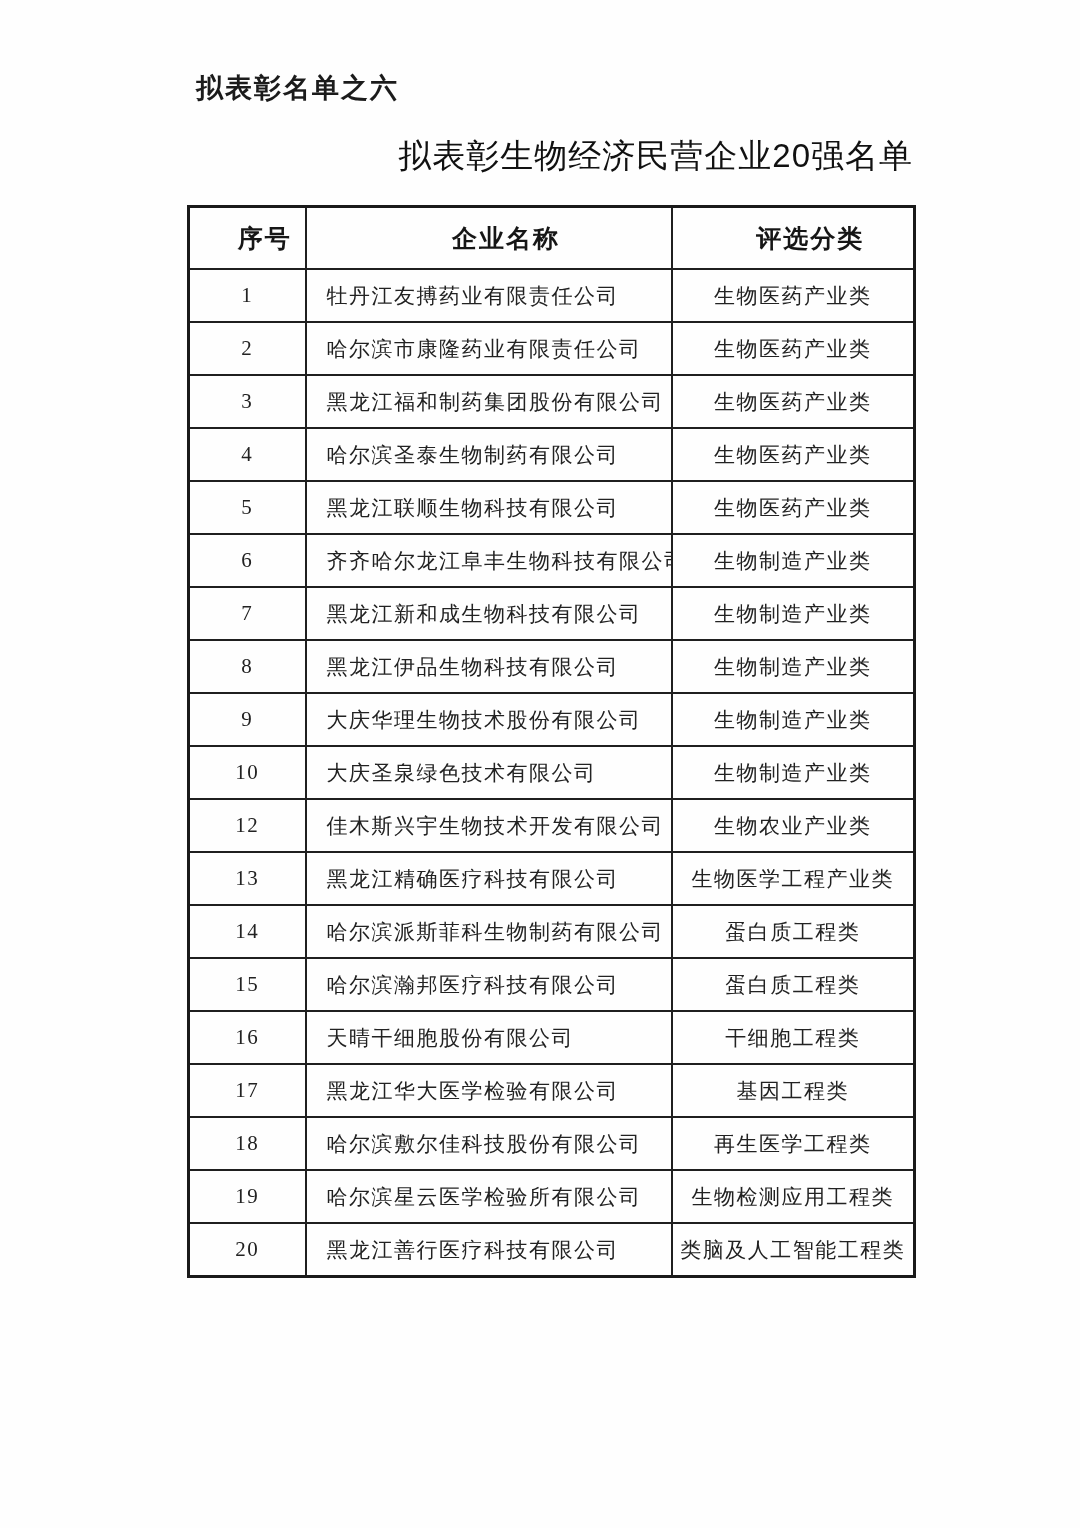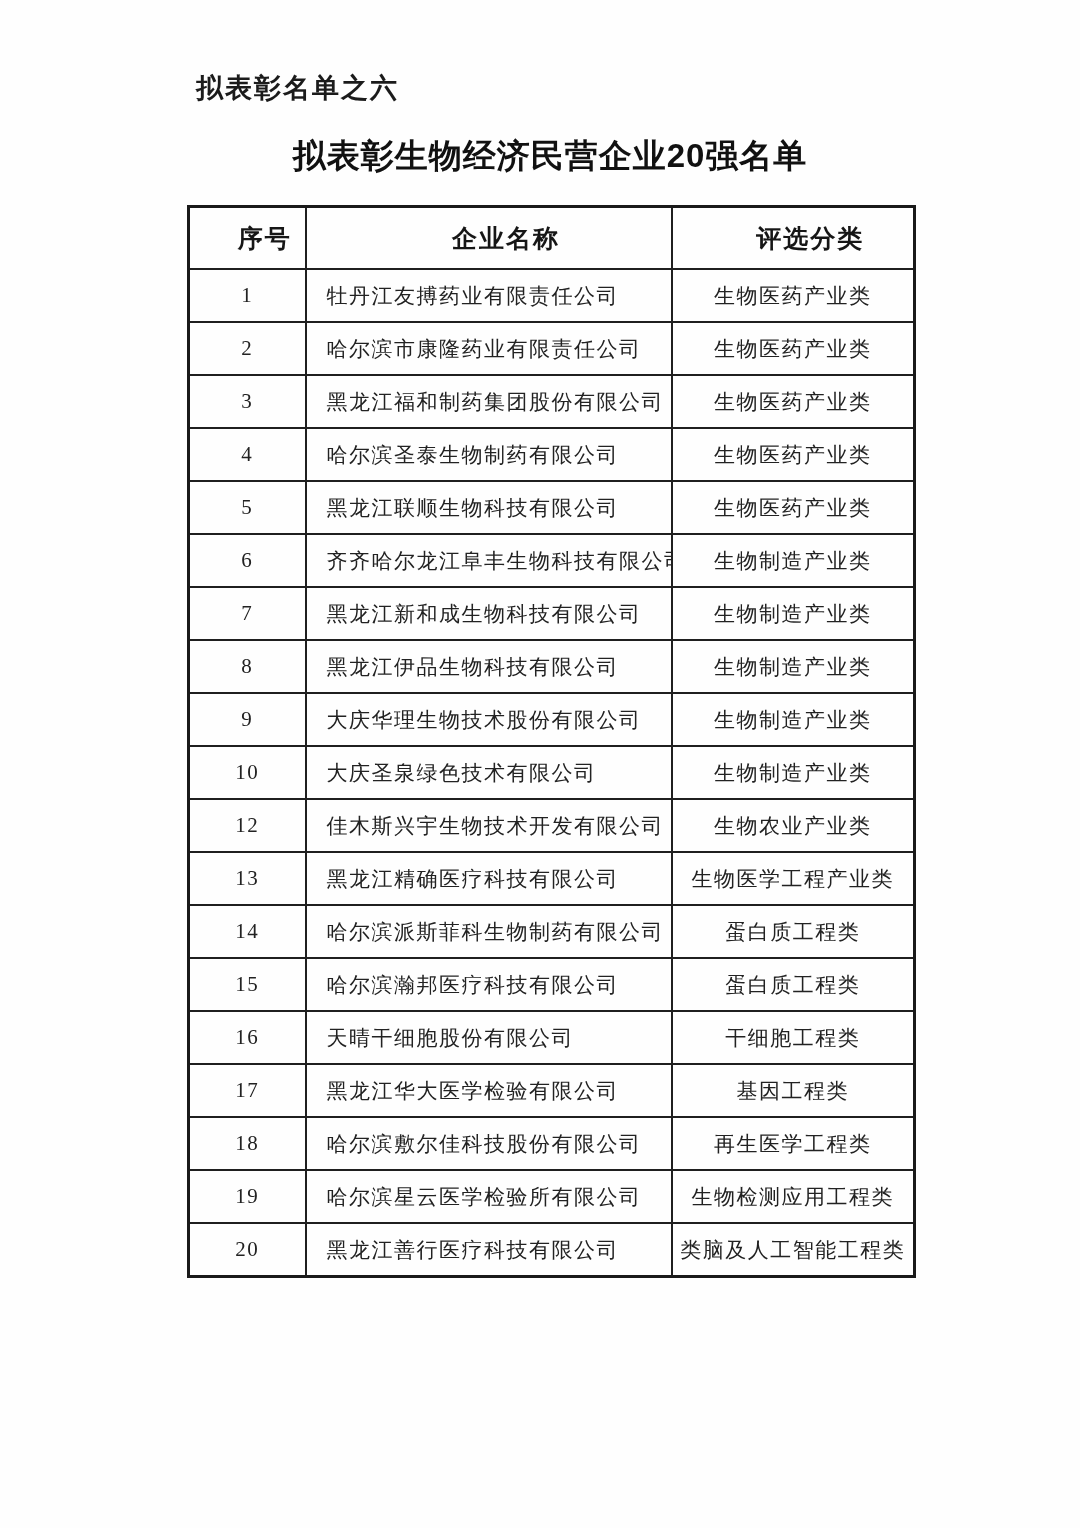--- a/index.html
+++ b/index.html
@@ -26,24 +26,24 @@
     font-weight: 700;
     letter-spacing: 2px;
     color: #1b1b1b;
     text-align: right;
   }
   .doc-title {
     position: absolute;
     left: 187px;
     top: 134px;
     width: 726px;
-    text-align: center;
+    text-align: right;
     font-family: "Liberation Sans", "DejaVu Sans", sans-serif;
     font-size: 33px;
-    font-weight: 700;
+    font-weight: 400;
     letter-spacing: 1px;
     color: #111;
   }
   table.roster {
     position: absolute;
     left: 187px;
     top: 205px;
     width: 726px;
     border-collapse: collapse;
     table-layout: fixed;

